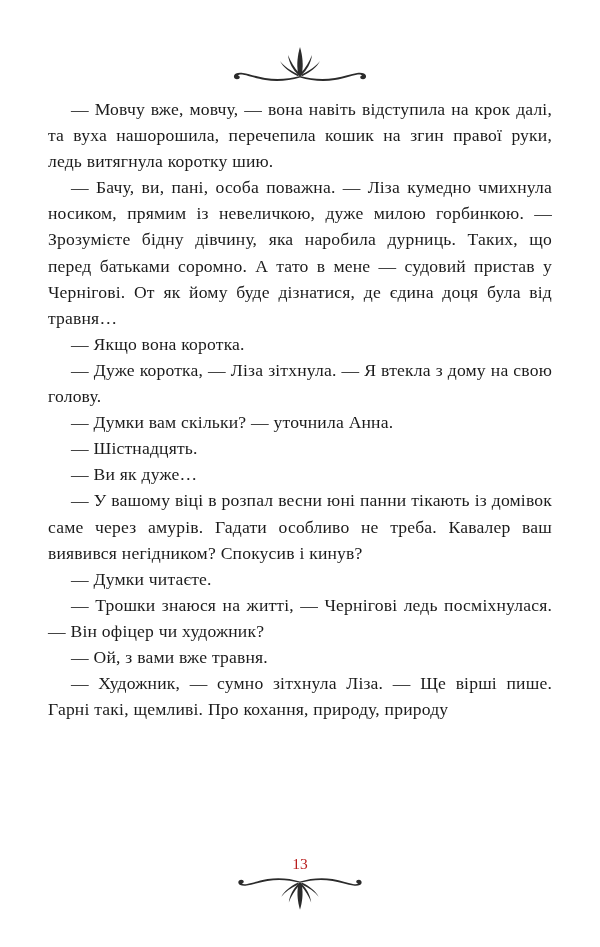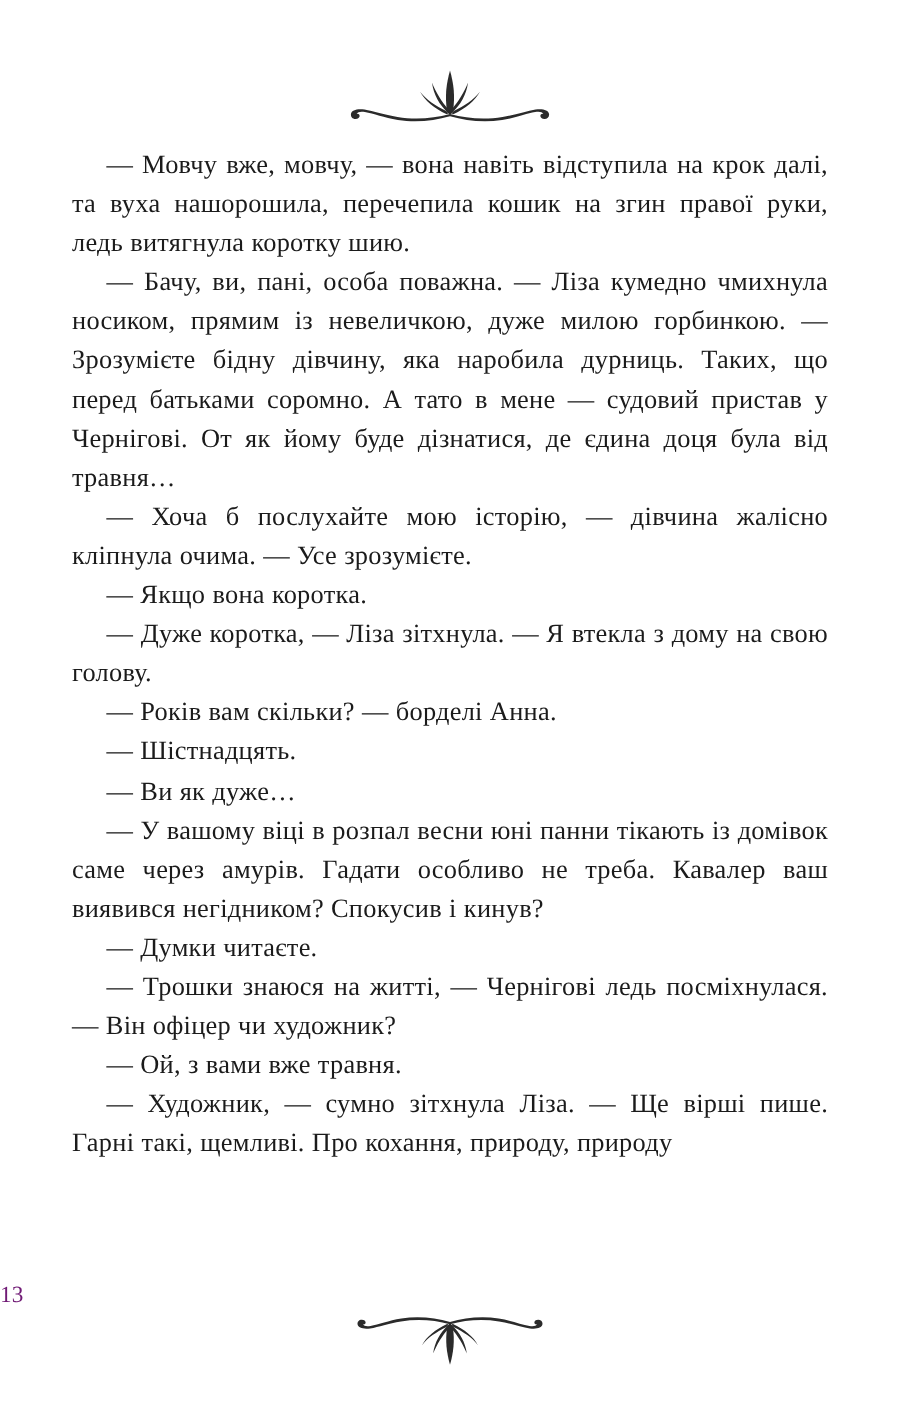--- a/index.html
+++ b/index.html
@@ -62,23 +62,24 @@
     hyphens: manual;
     letter-spacing: 0.01em;
     word-spacing: 0.01em;
   }
   
   .folio {
     position: absolute;
     top: 855px;
     left: 0;
     width: 600px;
+    text-align: center;
     font-size: 15.5px;
     line-height: 18px;
-    color: #701a75;
+    color: #b91c1c;
   }
 </style>
 </head>
 <body>
 
 <div class="page">
 
   <div class="ornament-top">
     <svg width="150" height="40" viewBox="0 0 300 80">
       <g fill="#2b2b2b">
@@ -102,24 +103,23 @@
                  C 282.8 67.5, 280 70.5, 276 70.5 C 272.5 70.5, 270.5 68.5, 270.5 66.5
                  C 270.5 64.5, 272.5 63.2, 274.5 63.8 C 273 61.2, 269 60.4, 263.5 61.4
                  C 252 63.4, 238 69, 219.5 72 C 195 76, 171 73, 150 67 Z"></path>
       </g>
     </svg>
   </div>
 
   <div class="body-text">
     <p class="para">— Мовчу вже, мовчу, — вона навіть відступила на крок далі, та вуха нашорошила, перечепила кошик на згин правої руки, ледь витягнула коротку шию.</p>
     <p class="para">— Бачу, ви, пані, особа поважна. — Ліза кумедно чмихнула носиком, прямим із невеличкою, дуже милою горбинкою. — Зрозумієте бідну дівчину, яка наробила дурниць. Таких, що перед батьками соромно. А тато в мене — судовий пристав у Чернігові. От як йому буде дізнатися, де єдина доця була від травня…</p>
-    <p class="para">— Хоча б послухайте мою історію, — дівчина жалісно кліпнула очима. — Усе зрозумієте.</p>
     <p class="para">— Якщо вона коротка.</p>
     <p class="para">— Дуже коротка, — Ліза зітхнула. — Я втекла з дому на свою голову.</p>
-    <p class="para">— Років вам скільки? — борделі Анна.</p>
+    <p class="para">— Думки вам скільки? — уточнила Анна.</p>
     <p class="para">— Шістнадцять.</p>
     <p class="para">— Ви як дуже…</p>
     <p class="para">— У вашому віці в розпал весни юні панни тікають із домівок саме через амурів. Гадати особливо не треба. Кавалер ваш виявився негідником? Спокусив і кинув?</p>
     <p class="para">— Думки читаєте.</p>
     <p class="para">— Трошки знаюся на житті, — Чернігові ледь посміхнулася. — Він офіцер чи художник?</p>
     <p class="para">— Ой, з вами вже травня.</p>
     <p class="para">— Художник, — сумно зітхнула Ліза. — Ще вірші пише. Гарні такі, щемливі. Про кохання, природу, природу</p>
   </div>
 
   <div class="folio">13</div>

